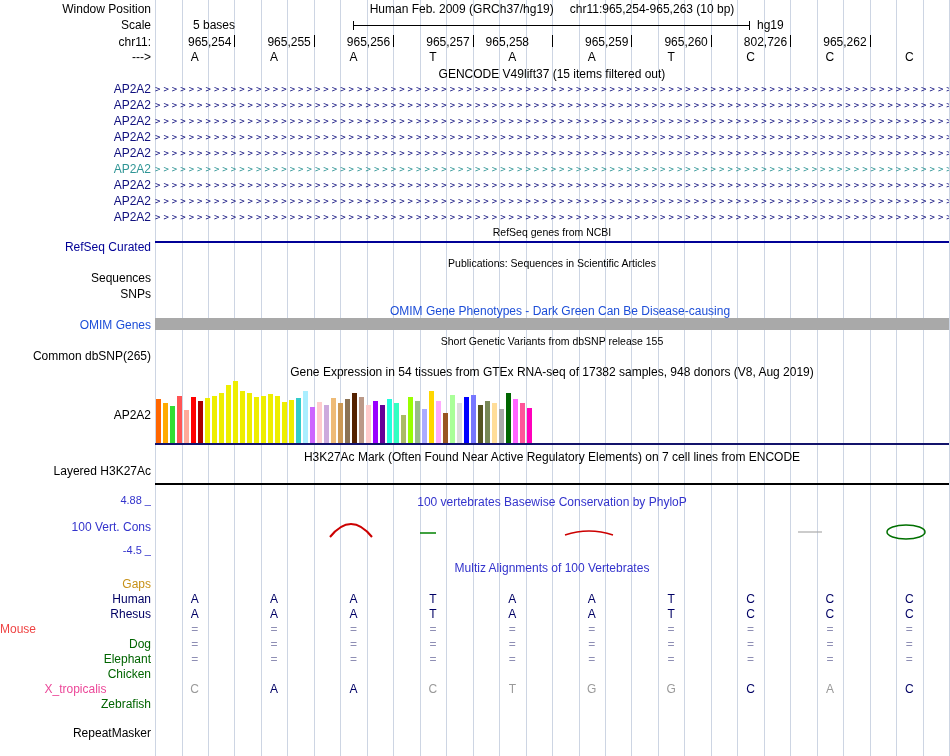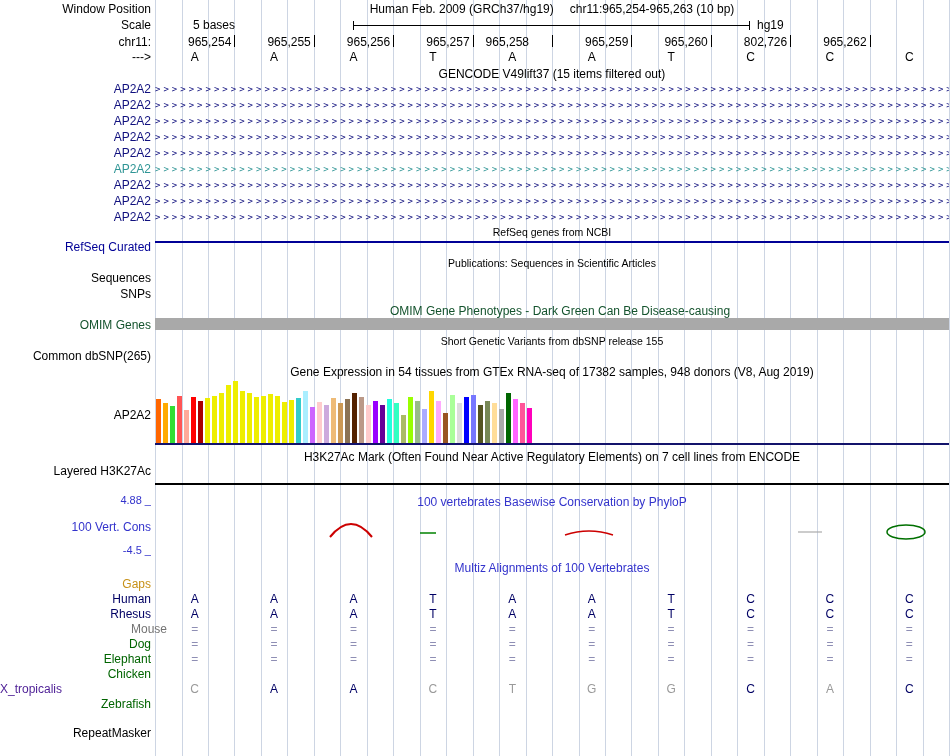--- a/index.html
+++ b/index.html
@@ -7,21 +7,21 @@
   #stage {
     position:relative; width:950px; height:756px; overflow:hidden;
     background:#fff; color:#000;
     font-family:"Liberation Sans", sans-serif; font-size:12px;
   }
   #stage > * { position:absolute; z-index:1; }
   .lbl    { left:0; width:151px; text-align:right; white-space:nowrap; }
   .ctitle { left:155px; width:794px; text-align:center; white-space:nowrap; }
   .small  { font-size:10.5px; }
   .blue   { color:#3333CC; }
-  .green  { color:#14532d;padding-left:16px; }
+  .green  { color:#1d4ed8;padding-left:16px; }
   .navy   { color:#000096; }
 </style>
 </head>
 <body>
 
 <div id="stage">
 
   <div class="lbl" style="top:2px">Window Position</div>
   <div class="ctitle" style="top:2px">
     <span>Human Feb. 2009 (GRCh37/hg19)</span><span style="margin-left:16px">chr11:965,254-965,263 (10 bp)</span>
@@ -225,21 +225,21 @@
     <div style="position: absolute; left: 184.7px; top: 607px; width: 20px; text-align: center; color: rgb(0, 0, 100);">A</div>
     <div style="position: absolute; left: 264.1px; top: 607px; width: 20px; text-align: center; color: rgb(0, 0, 100);">A</div>
     <div style="position: absolute; left: 343.5px; top: 607px; width: 20px; text-align: center; color: rgb(0, 0, 100);">A</div>
     <div style="position: absolute; left: 422.9px; top: 607px; width: 20px; text-align: center; color: rgb(0, 0, 100);">T</div>
     <div style="position: absolute; left: 502.3px; top: 607px; width: 20px; text-align: center; color: rgb(0, 0, 100);">A</div>
     <div style="position: absolute; left: 581.7px; top: 607px; width: 20px; text-align: center; color: rgb(0, 0, 100);">A</div>
     <div style="position: absolute; left: 661.1px; top: 607px; width: 20px; text-align: center; color: rgb(0, 0, 100);">T</div>
     <div style="position: absolute; left: 740.5px; top: 607px; width: 20px; text-align: center; color: rgb(0, 0, 100);">C</div>
     <div style="position: absolute; left: 819.9px; top: 607px; width: 20px; text-align: center; color: rgb(0, 0, 100);">C</div>
     <div style="position: absolute; left: 899.3px; top: 607px; width: 20px; text-align: center; color: rgb(0, 0, 100);">C</div>
-    <div style="position: absolute; left: 16px; top: 622px; width: 151px; text-align: right; color: #737373;">Mouse</div>
+    <div style="position: absolute; left: 0px; top: 622px; width: 151px; color: #ef4444;">Mouse</div>
     <div style="position: absolute; left: 184.7px; top: 622px; width: 20px; text-align: center; color: rgb(142, 142, 180);">=</div>
     <div style="position: absolute; left: 264.1px; top: 622px; width: 20px; text-align: center; color: rgb(142, 142, 180);">=</div>
     <div style="position: absolute; left: 343.5px; top: 622px; width: 20px; text-align: center; color: rgb(142, 142, 180);">=</div>
     <div style="position: absolute; left: 422.9px; top: 622px; width: 20px; text-align: center; color: rgb(142, 142, 180);">=</div>
     <div style="position: absolute; left: 502.3px; top: 622px; width: 20px; text-align: center; color: rgb(142, 142, 180);">=</div>
     <div style="position: absolute; left: 581.7px; top: 622px; width: 20px; text-align: center; color: rgb(142, 142, 180);">=</div>
     <div style="position: absolute; left: 661.1px; top: 622px; width: 20px; text-align: center; color: rgb(142, 142, 180);">=</div>
     <div style="position: absolute; left: 740.5px; top: 622px; width: 20px; text-align: center; color: rgb(142, 142, 180);">=</div>
     <div style="position: absolute; left: 819.9px; top: 622px; width: 20px; text-align: center; color: rgb(142, 142, 180);">=</div>
     <div style="position: absolute; left: 899.3px; top: 622px; width: 20px; text-align: center; color: rgb(142, 142, 180);">=</div>
@@ -259,21 +259,21 @@
     <div style="position: absolute; left: 264.1px; top: 652px; width: 20px; text-align: center; color: rgb(142, 142, 180);">=</div>
     <div style="position: absolute; left: 343.5px; top: 652px; width: 20px; text-align: center; color: rgb(142, 142, 180);">=</div>
     <div style="position: absolute; left: 422.9px; top: 652px; width: 20px; text-align: center; color: rgb(142, 142, 180);">=</div>
     <div style="position: absolute; left: 502.3px; top: 652px; width: 20px; text-align: center; color: rgb(142, 142, 180);">=</div>
     <div style="position: absolute; left: 581.7px; top: 652px; width: 20px; text-align: center; color: rgb(142, 142, 180);">=</div>
     <div style="position: absolute; left: 661.1px; top: 652px; width: 20px; text-align: center; color: rgb(142, 142, 180);">=</div>
     <div style="position: absolute; left: 740.5px; top: 652px; width: 20px; text-align: center; color: rgb(142, 142, 180);">=</div>
     <div style="position: absolute; left: 819.9px; top: 652px; width: 20px; text-align: center; color: rgb(142, 142, 180);">=</div>
     <div style="position: absolute; left: 899.3px; top: 652px; width: 20px; text-align: center; color: rgb(142, 142, 180);">=</div>
     <div style="position: absolute; left: 0px; top: 667px; width: 151px; text-align: right; color: rgb(0, 100, 0);">Chicken</div>
-    <div style="position: absolute; left: 0px; top: 682px; width: 151px; text-align: left; color: #4c1d95;">X_tropicalis</div>
+    <div style="position: absolute; left: 0px; top: 682px; width: 151px; text-align: center; color: #ec4899;">X_tropicalis</div>
     <div style="position: absolute; left: 184.7px; top: 682px; width: 20px; text-align: center; color: rgb(154, 154, 154);">C</div>
     <div style="position: absolute; left: 264.1px; top: 682px; width: 20px; text-align: center; color: rgb(0, 0, 100);">A</div>
     <div style="position: absolute; left: 343.5px; top: 682px; width: 20px; text-align: center; color: rgb(0, 0, 100);">A</div>
     <div style="position: absolute; left: 422.9px; top: 682px; width: 20px; text-align: center; color: rgb(154, 154, 154);">C</div>
     <div style="position: absolute; left: 502.3px; top: 682px; width: 20px; text-align: center; color: rgb(154, 154, 154);">T</div>
     <div style="position: absolute; left: 581.7px; top: 682px; width: 20px; text-align: center; color: rgb(154, 154, 154);">G</div>
     <div style="position: absolute; left: 661.1px; top: 682px; width: 20px; text-align: center; color: rgb(154, 154, 154);">G</div>
     <div style="position: absolute; left: 740.5px; top: 682px; width: 20px; text-align: center; color: rgb(0, 0, 100);">C</div>
     <div style="position: absolute; left: 819.9px; top: 682px; width: 20px; text-align: center; color: rgb(154, 154, 154);">A</div>
     <div style="position: absolute; left: 899.3px; top: 682px; width: 20px; text-align: center; color: rgb(0, 0, 100);">C</div>

